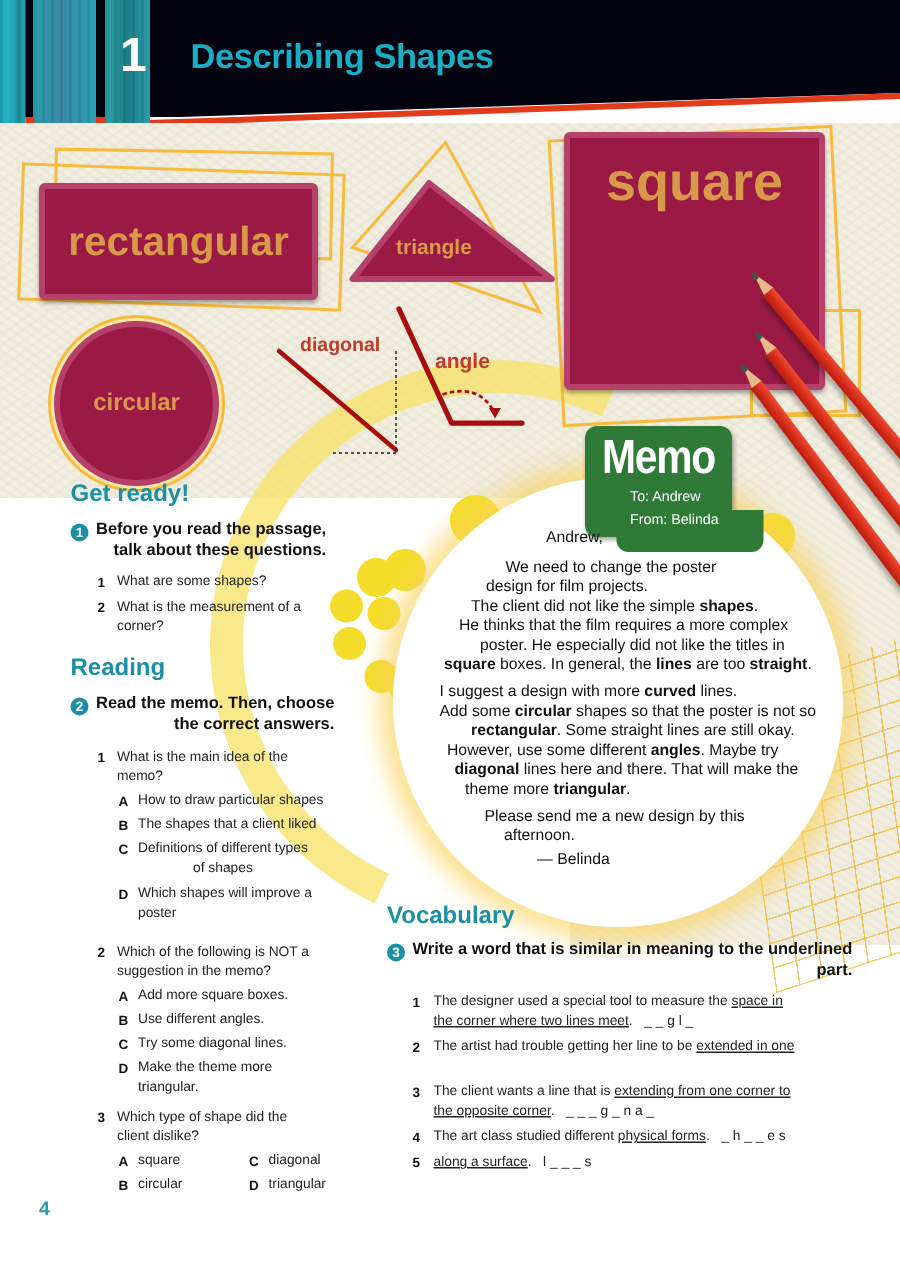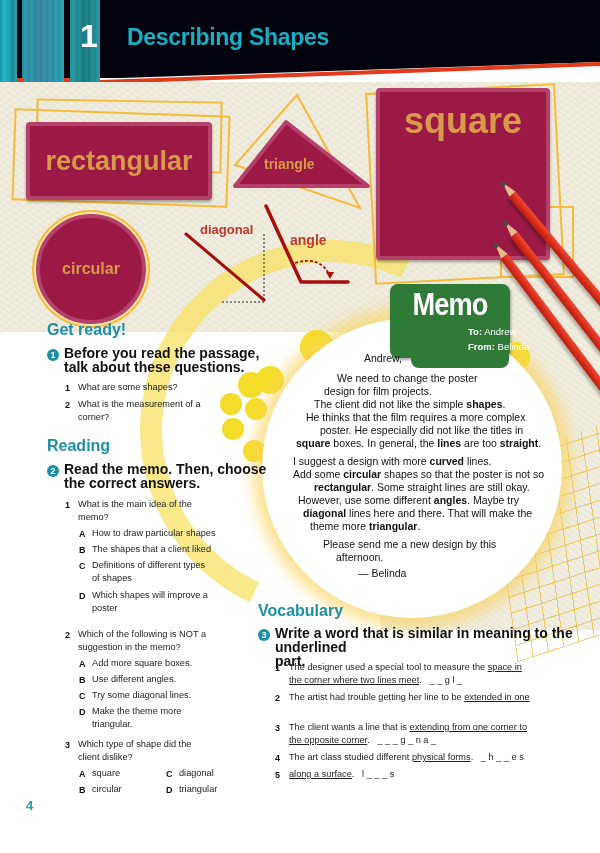--- a/index.html
+++ b/index.html
@@ -97,35 +97,35 @@
   }
   .dot { position: absolute; border-radius: 50%; background: #f4dd2a; }
 
   
   .memo-circle {
     position: absolute; left: 262px; top: 318px; width: 300px; height: 300px;
     border-radius: 50%; background: #ffffff;
     box-shadow: 0 0 14px 10px rgba(250, 210, 90, 0.65);
   }
   .memo-tag {
-    position: absolute; left: 390px; top: 284px; width: 120px; height: 74px;
+    position: absolute; left: 390px; top: 284px; width: 98px; height: 74px;
     background: #2e7a36; border-radius: 8px;
     box-shadow: 1px 2px 3px rgba(0,0,0,0.35);
   }
   .memo-tag-lower {
     position: absolute; left: 411px; top: 340px; width: 98px; height: 28px;
     background: #2e7a36; border-radius: 0 0 8px 8px;
   }
   .memo-title {
     position: absolute; left: 0; right: 0; top: 2px; text-align: center;
     color: #ffffff; font-weight: bold; font-size: 32px;
     transform: scaleX(0.85); letter-spacing: -1px;
   }
   .memo-meta { position: absolute; left: 420px; color: #ffffff; font-size: 9.5px; }
-  .memo-meta b { font-weight: bold; margin-left: 48px; }
+  .memo-meta b { font-weight: normal; }
 
   .memo-text { position: absolute; font-size: 10.5px; line-height: 13px; color: #111; white-space: nowrap; }
   .memo-text b { font-weight: bold; }
 
   
   .grid-deco {
     position: absolute; left: 500px; top: 440px; width: 140px; height: 200px;
     background:
       repeating-linear-gradient(0deg, rgba(240,180,40,0.8) 0 1px, transparent 1px 16px),
       repeating-linear-gradient(90deg, rgba(240,180,40,0.8) 0 1px, transparent 1px 16px);
@@ -150,21 +150,21 @@
     width: 5px; height: 3px; background: #2d5d4a; border-radius: 1px;
   }
 
   
   .section-head { position: absolute; color: #1a8fa6; font-weight: bold; font-size: 16px; }
   .step-num {
     position: absolute; width: 12px; height: 12px; border-radius: 50%;
     background: #1a8fa6; color: #fff; font-size: 9px; font-weight: bold;
     text-align: center; line-height: 12px;
   }
-  .instr { position: absolute; font-weight: bold; font-size: 14px; line-height: 14px; color: #111; }
+  .instr { position: absolute; font-weight: bold; font-size: 11px; line-height: 14px; color: #111; text-align: right; }
   .qnum { position: absolute; font-weight: bold; font-size: 9px; color: #111; }
   .qtext { position: absolute; font-size: 9.2px; line-height: 13px; color: #222; }
   .opt-letter { position: absolute; font-weight: bold; font-size: 9px; color: #111; }
   .u { text-decoration: underline; }
 
   .page-num { position: absolute; left: 26px; top: 798px; color: #2b9aab; font-weight: bold; font-size: 13px; }
 </style>
 </head>
 <body>
 
@@ -291,21 +291,21 @@
 <div class="qnum" style="left:65px;top:500px;">1</div>
 <div class="qtext" style="left:78px;top:498px;">
   <div>What is the main idea of the</div>
   <div>memo?</div>
 </div>
 <div class="opt-letter" style="left:79px;top:529px;">A</div>
 <div class="qtext" style="left:92px;top:527px;">How to draw particular shapes</div>
 <div class="opt-letter" style="left:79px;top:545px;">B</div>
 <div class="qtext" style="left:92px;top:543px;">The shapes that a client liked</div>
 <div class="opt-letter" style="left:79px;top:561px;">C</div>
-<div class="qtext" style="left:92px;top:559px;">
+<div class="qtext" style="left:92px;top:559px;text-align:center;">
   <div>Definitions of different types</div>
   <div>of shapes</div>
 </div>
 <div class="opt-letter" style="left:79px;top:591px;">D</div>
 <div class="qtext" style="left:92px;top:589px;">
   <div>Which shapes will improve a</div>
   <div>poster</div>
 </div>
 
 <div class="qnum" style="left:65px;top:630px;">2</div>

